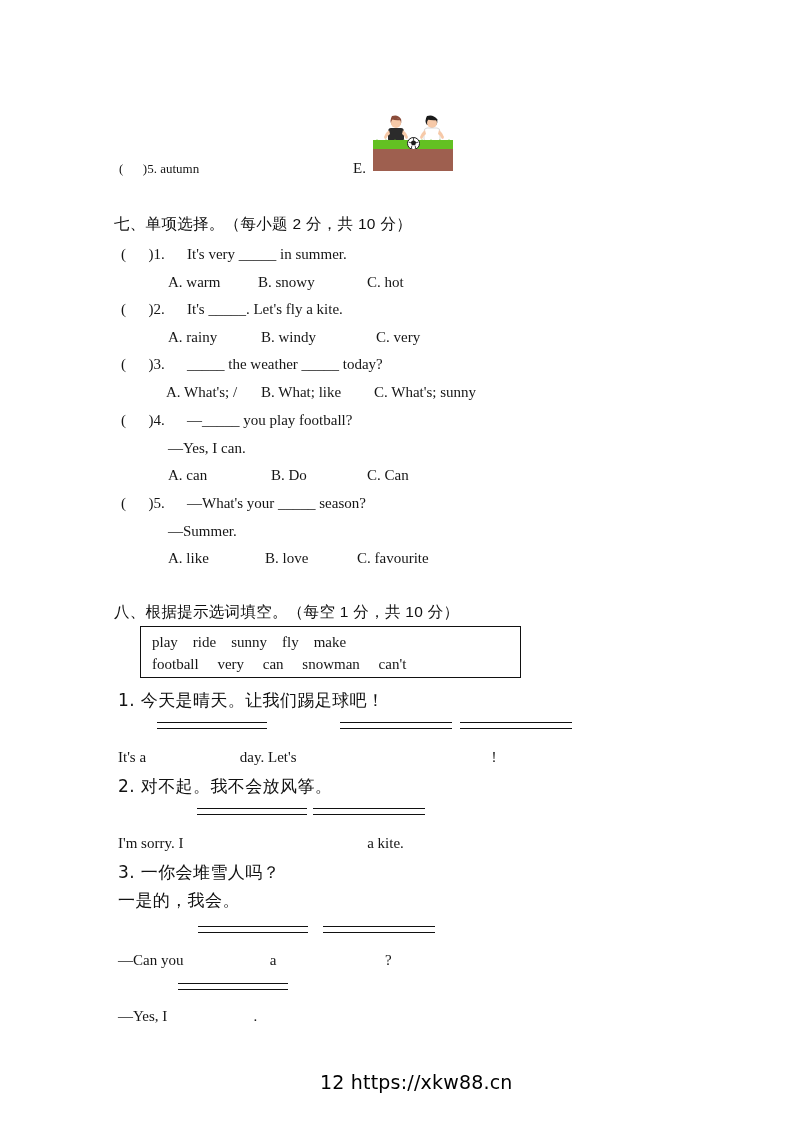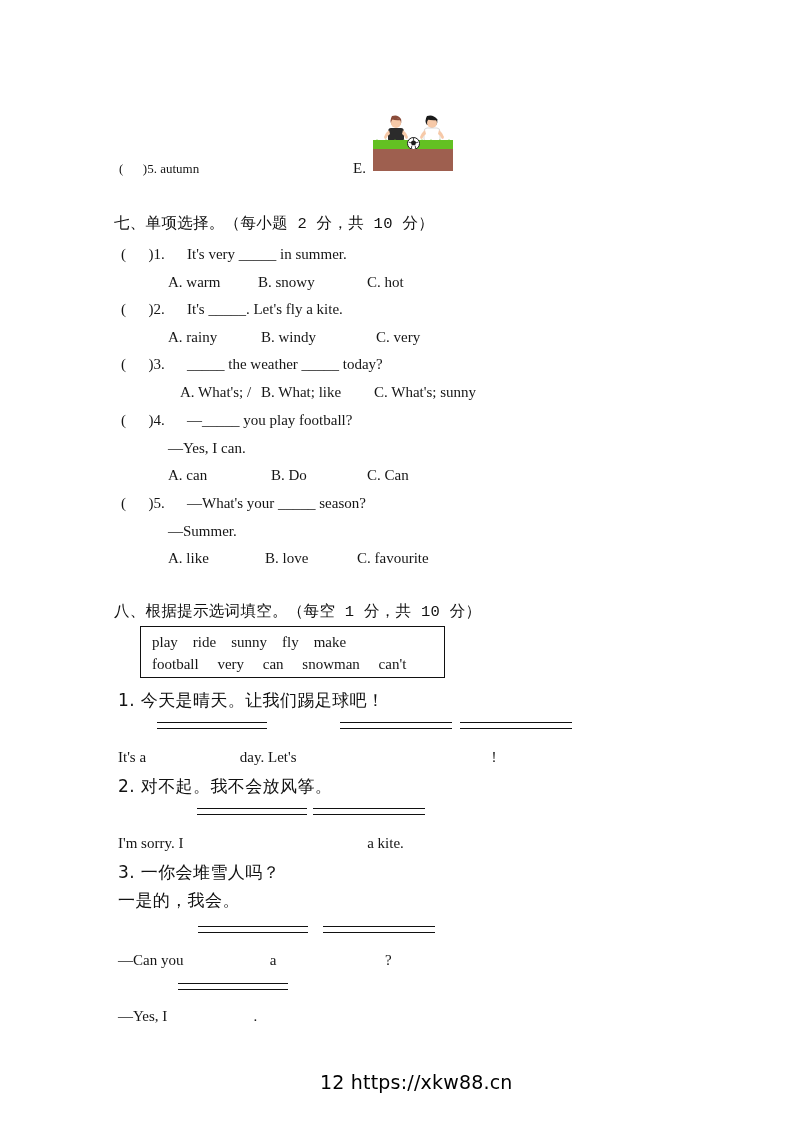--- a/index.html
+++ b/index.html
@@ -33,21 +33,21 @@
   }
   .cn {
     font-family: "DejaVu Sans", "Liberation Sans", sans-serif;
     font-size: 17px;
     line-height: 20px;
     white-space: pre;
     color: #121212;
     letter-spacing: 0.4px;
   }
   .sec-head {
-    font-family: Liberation Mono, monospace;
+    font-family: Liberation Sans, sans-serif;
     font-size: 15.5px;
     line-height: 20px;
     white-space: pre;
     color: #101010;
     letter-spacing: 0.3px;
   }
 
   
   .match-item { font-size: 13px; }
 
@@ -175,41 +175,41 @@
   <div class="abs en" style="left:367px; top:273px;">C. hot</div>
 
   <div class="abs en" style="left:121px; top:300px;">(      )2.</div>
   <div class="abs en" style="left:187px; top:300px;">It's _____. Let's fly a kite.</div>
   <div class="abs en" style="left:168px; top:328px;">A. rainy</div>
   <div class="abs en" style="left:261px; top:328px;">B. windy</div>
   <div class="abs en" style="left:376px; top:328px;">C. very</div>
 
   <div class="abs en" style="left:121px; top:355px;">(      )3.</div>
   <div class="abs en" style="left:187px; top:355px;">_____ the weather _____ today?</div>
-  <div class="abs en" style="left:180px; top:383px;">A. What's; /</div>
+  <div class="abs en" style="left:166px; top:383px;">A. What's; /</div>
   <div class="abs en" style="left:261px; top:383px;">B. What; like</div>
   <div class="abs en" style="left:374px; top:383px;">C. What's; sunny</div>
 
   <div class="abs en" style="left:121px; top:411px;">(      )4.</div>
   <div class="abs en" style="left:187px; top:411px;">—_____ you play football?</div>
   <div class="abs en" style="left:168px; top:439px;">—Yes, I can.</div>
   <div class="abs en" style="left:168px; top:466px;">A. can</div>
   <div class="abs en" style="left:271px; top:466px;">B. Do</div>
   <div class="abs en" style="left:367px; top:466px;">C. Can</div>
 
   <div class="abs en" style="left:121px; top:494px;">(      )5.</div>
   <div class="abs en" style="left:187px; top:494px;">—What's your _____ season?</div>
   <div class="abs en" style="left:168px; top:522px;">—Summer.</div>
   <div class="abs en" style="left:168px; top:549px;">A. like</div>
   <div class="abs en" style="left:265px; top:549px;">B. love</div>
   <div class="abs en" style="left:357px; top:549px;">C. favourite</div>
 
   <div class="abs sec-head" style="left:114px; top:602px;">八、根据提示选词填空。（每空 1 分，共 10 分）</div>
 
-  <div class="wordbank" style="left:140px; top:626px; width:305px; height:52px;">
+  <div class="wordbank" style="left:140px; top:626px; width:381px; height:52px;">
     <div class="wb-row" style="left:11px; top:7px;">play    ride    sunny    fly    make</div>
     <div class="wb-row" style="left:11px; top:29px;">football     very     can     snowman     can't</div>
   </div>
 
   <div class="abs cn" style="left:118px; top:690px;">1. 今天是晴天。让我们踢足球吧！</div>
 
   <div class="blank" style="left:157px; top:722px; width:110px;"></div>
   <div class="blank" style="left:340px; top:722px; width:112px;"></div>
   <div class="blank" style="left:460px; top:722px; width:112px;"></div>
 

